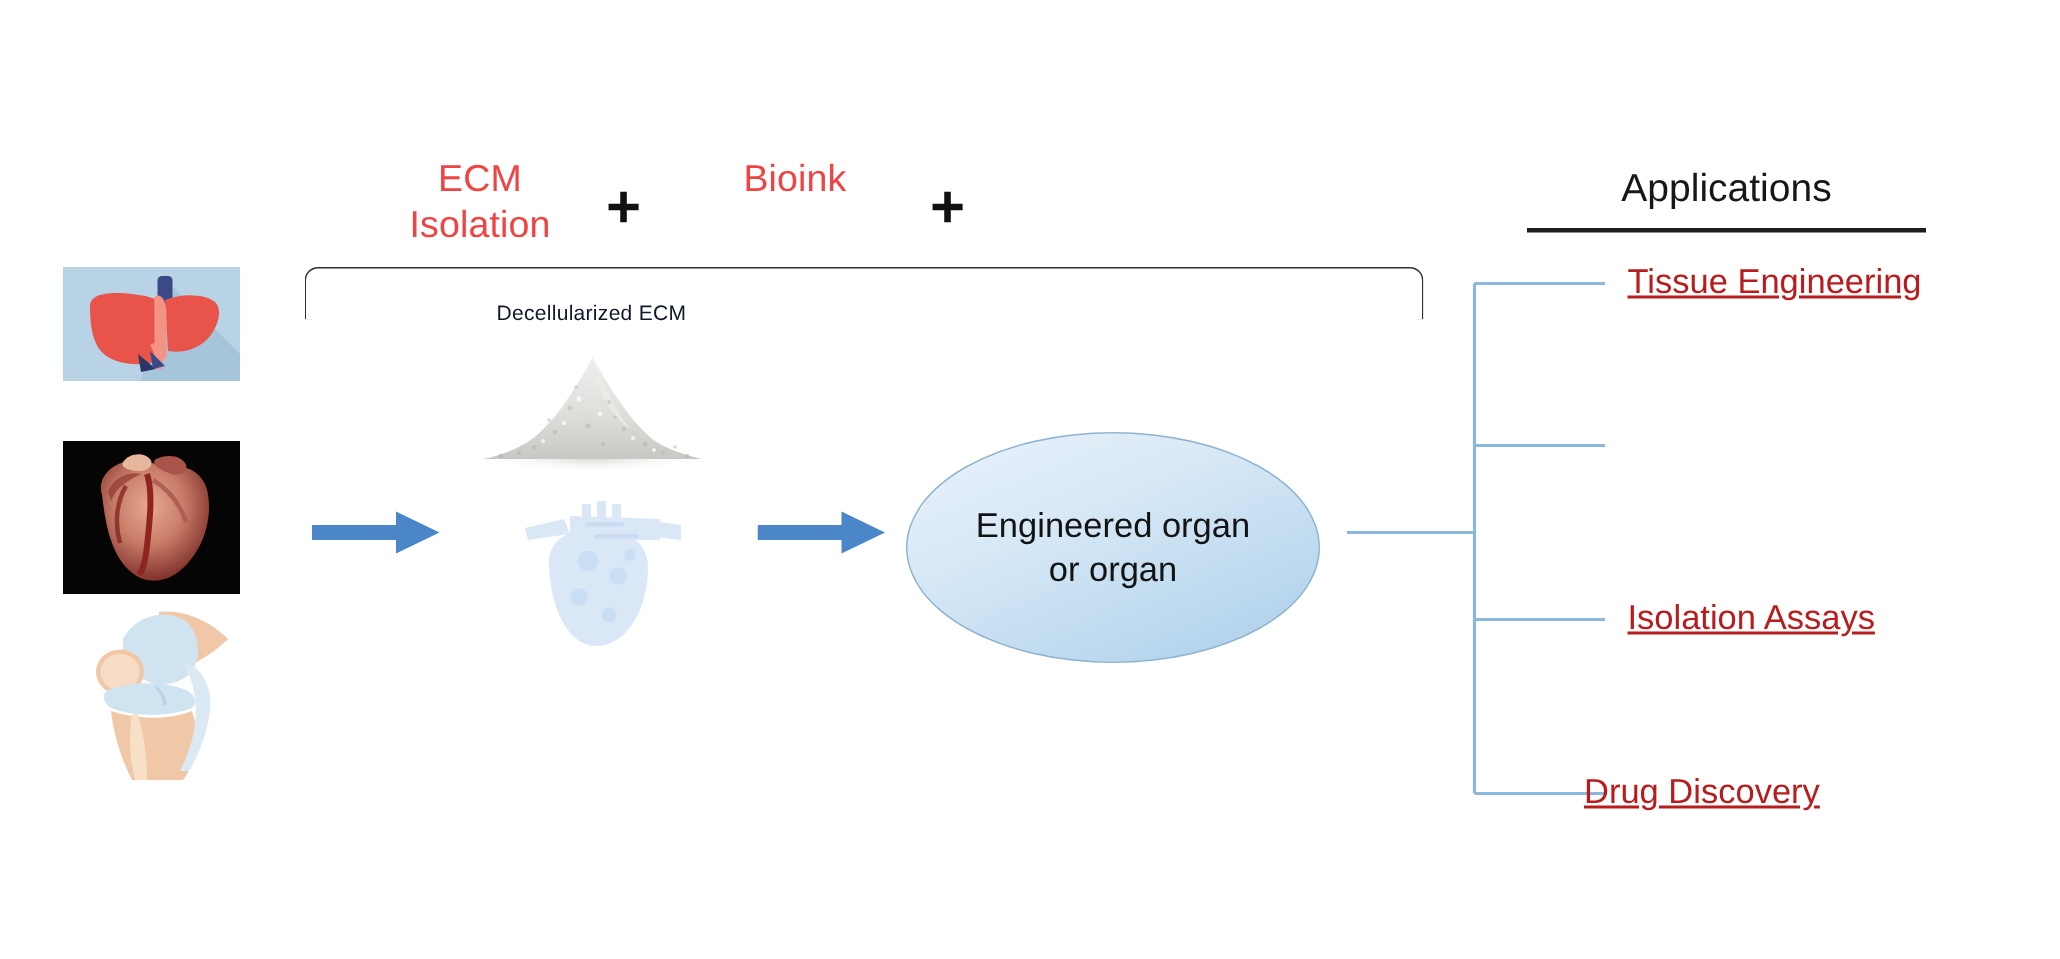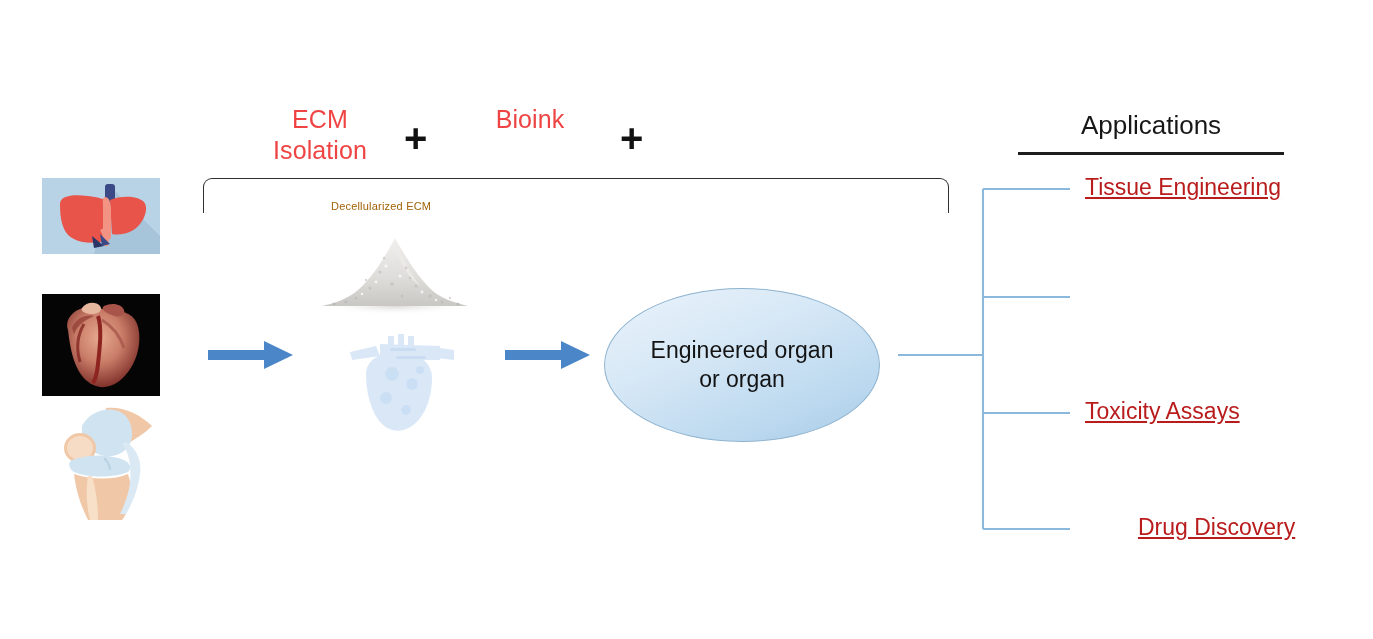--- a/index.html
+++ b/index.html
@@ -12,21 +12,21 @@
   .step-label{position:absolute;text-align:center;font-size:25px;line-height:1.22;
               color:#ef4444;font-weight:400;letter-spacing:.1px;}
   .plus{position:absolute;font-size:40px;line-height:1;color:#111;font-weight:600;}
 
   
   .bracket{position:absolute;left:203px;top:178px;width:744px;height:34px;
            border:1.6px solid #2f2f2f;border-bottom:none;
            border-top-left-radius:9px;border-top-right-radius:9px;}
 
   
-  .caption{position:absolute;font-size:11px;color:#a16207;letter-spacing:.2px;white-space:nowrap;}
+  .caption{position:absolute;font-size:14px;color:#0f172a;letter-spacing:.2px;white-space:nowrap;}
 
   
   .ellipse{position:absolute;left:604px;top:288px;width:274px;height:152px;border-radius:50%;
            background:linear-gradient(157deg,#eaf3fb 0%,#d7e8f6 38%,#bcd9ef 75%,#a9cde9 100%);
            border:1.1px solid #8fb3cf;
            display:flex;align-items:center;justify-content:center;}
   .ellipse-text{font-size:23px;line-height:1.28;text-align:center;color:#131313;}
 
   
   .apps-title{position:absolute;left:1018px;top:110px;width:266px;text-align:center;
@@ -208,16 +208,16 @@
       <line x1="93" y1="117" x2="180" y2="117"></line>
       <line x1="93" y1="233" x2="180" y2="233"></line>
       <line x1="93" y1="349" x2="180" y2="349"></line>
     </g>
   </svg>
 
   <div class="apps-title">Applications</div>
   <div class="apps-rule"></div>
 
   <div class="app-label" style="left:1085px;top:174px;">Tissue Engineering</div>
-  <div class="app-label" style="left:1085px;top:398px;">Toxicity Assays</div>
-  <div class="app-label" style="left:1138px;top:514px;">Drug Discovery</div>
+  <div class="app-label" style="left:1085px;top:398px;">Isolation Assays</div>
+  <div class="app-label" style="left:1056px;top:514px;">Drug Discovery</div>
 
 </div>
 
 </body></html>

